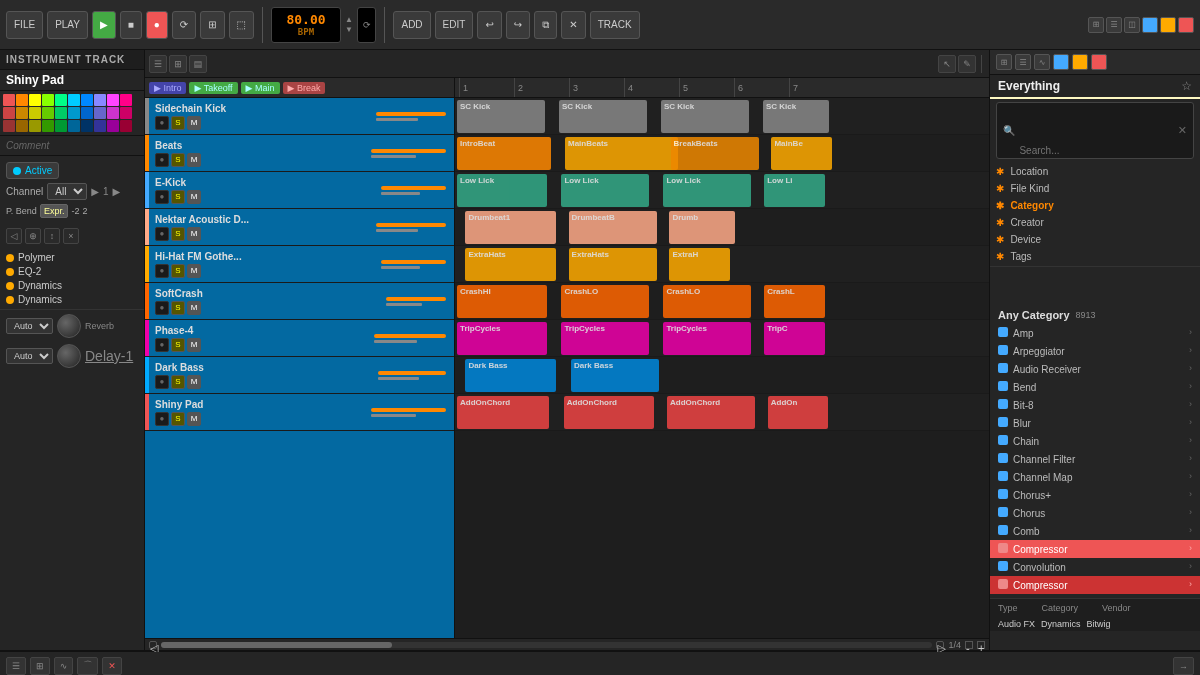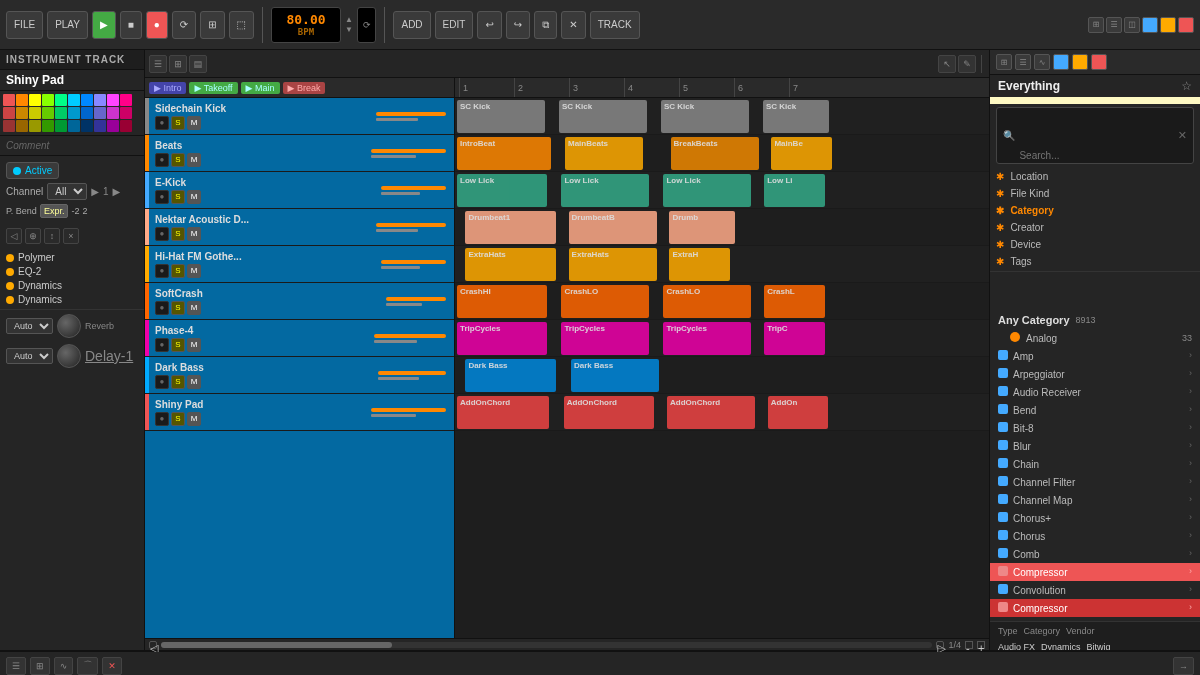--- a/index.html
+++ b/index.html
@@ -422,21 +422,21 @@
       justify-content: center;
       font-size: 8px;
       color: #888;
       cursor: pointer;
     }
     #browser-title-row {
       display: flex;
       align-items: center;
       padding: 4px 8px;
       gap: 0;
-      border-bottom: 7px solid #fef9c3;
+      border-bottom: 2px solid #fef9c3;
     }
     #browser-title {
       font-size: 12px;
       color: #eee;
       font-weight: bold;
       flex: 1;
     }
     #search-box {
       display: flex;
       align-items: center;
@@ -886,21 +886,21 @@
         <div id="arr-track-rows">
 
         <div class="arr-track-row">
               <div class="clip" style="left: 2px; width: 88px; background: rgb(136, 136, 136); opacity: 0.85;">SC Kick</div>
               <div class="clip" style="left: 104px; width: 88px; background: rgb(136, 136, 136); opacity: 0.85;">SC Kick</div>
               <div class="clip" style="left: 206px; width: 88px; background: rgb(136, 136, 136); opacity: 0.85;">SC Kick</div>
               <div class="clip" style="left: 308px; width: 66px; background: rgb(136, 136, 136); opacity: 0.85;">SC Kick</div>
             </div>
             <div class="arr-track-row">
               <div class="clip" style="left: 2px; width: 93.5px; background: rgb(255, 136, 0); opacity: 0.85;">IntroBeat</div>
-              <div class="clip" style="left: 110px; width: 78px; background: rgb(255, 170, 0); opacity: 0.85;">MainBeats</div>
+              <div class="clip" style="left: 110px; width: 113px; background: rgb(255, 170, 0); opacity: 0.85;">MainBeats</div>
               <div class="clip" style="left: 215.6px; width: 88px; background: rgb(238, 136, 0); opacity: 0.85;">BreakBeats</div>
               <div class="clip" style="left: 316.4px; width: 60.5px; background: rgb(255, 170, 0); opacity: 0.85;">MainBe</div>
             </div>
             <div class="arr-track-row">
               <div class="clip" style="left: 2px; width: 90.2px; background: rgb(51, 170, 136); opacity: 0.85;">Low Lick</div>
               <div class="clip" style="left: 106.4px; width: 88px; background: rgb(51, 170, 136); opacity: 0.85;">Low Lick</div>
               <div class="clip" style="left: 208.4px; width: 88px; background: rgb(51, 170, 136); opacity: 0.85;">Low Lick</div>
               <div class="clip" style="left: 309.2px; width: 60.5px; background: rgb(51, 170, 136); opacity: 0.85;">Low Li</div>
             </div>
             <div class="arr-track-row">
@@ -995,24 +995,20 @@
       <div class="filter-row">
         <span class="filter-star">✱</span>
         <span>Tags</span>
       </div>
     </div>
     <div id="categories-list">
       <div class="category-header">
         <span>Any Category</span>
         <span class="cat-count">8913</span>
       </div>
-      <div class="category-item">
-        <span><span class="cat-dot" style="background:#f80;"></span><span>Analog</span></span>
-        <span class="cat-count">33</span>
-      </div>
 
       <div class="fx-item">
         <span><span class="fx-icon-sq" style="background:#4af;display:inline-block;width:10px;height:10px;margin-right:5px;"></span><span>Amp</span></span>
         <span style="color:#666;font-size:9px;">›</span>
       </div>
       <div class="fx-item">
         <span><span class="fx-icon-sq" style="background:#4af;display:inline-block;width:10px;height:10px;margin-right:5px;"></span><span>Arpeggiator</span></span>
         <span style="color:#666;font-size:9px;">›</span>
       </div>
       <div class="fx-item">
@@ -1061,21 +1057,21 @@
       </div>
       <div class="fx-item">
         <span><span class="fx-icon-sq" style="background:#4af;display:inline-block;width:10px;height:10px;margin-right:5px;"></span><span>Convolution</span></span>
         <span style="color:#666;font-size:9px;">›</span>
       </div>
       <div class="fx-item selected" style="background:#c33;color:#fff;">
         <span><span class="fx-icon-sq" style="background:#e88;display:inline-block;width:10px;height:10px;margin-right:5px;"></span><span>Compressor</span></span>
         <span style="color:#faa;font-size:9px;">›</span>
       </div>
 
-      <div style="border-top:1px solid #333;padding:4px 8px;display:flex;gap:6px;font-size:9px;color:#888;background:#1e1e1e;margin-top:4px;">
+      <div style="border-top:1px solid #333;padding:4px 8px;display:flex;gap:24px;font-size:9px;color:#888;background:#1e1e1e;margin-top:4px;">
         <span>Type</span>
         <span>Category</span>
         <span>Vendor</span>
       </div>
       <div style="padding:2px 8px;display:flex;gap:6px;font-size:9px;color:#ccc;background:#1e1e1e;">
         <span>Audio FX</span>
         <span>Dynamics</span>
         <span>Bitwig</span>
       </div>
     </div>

